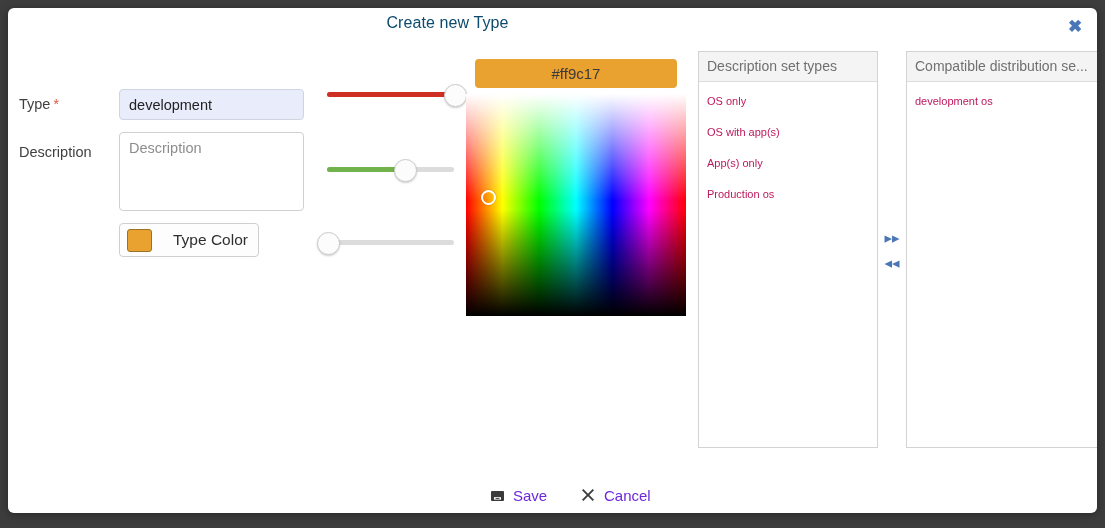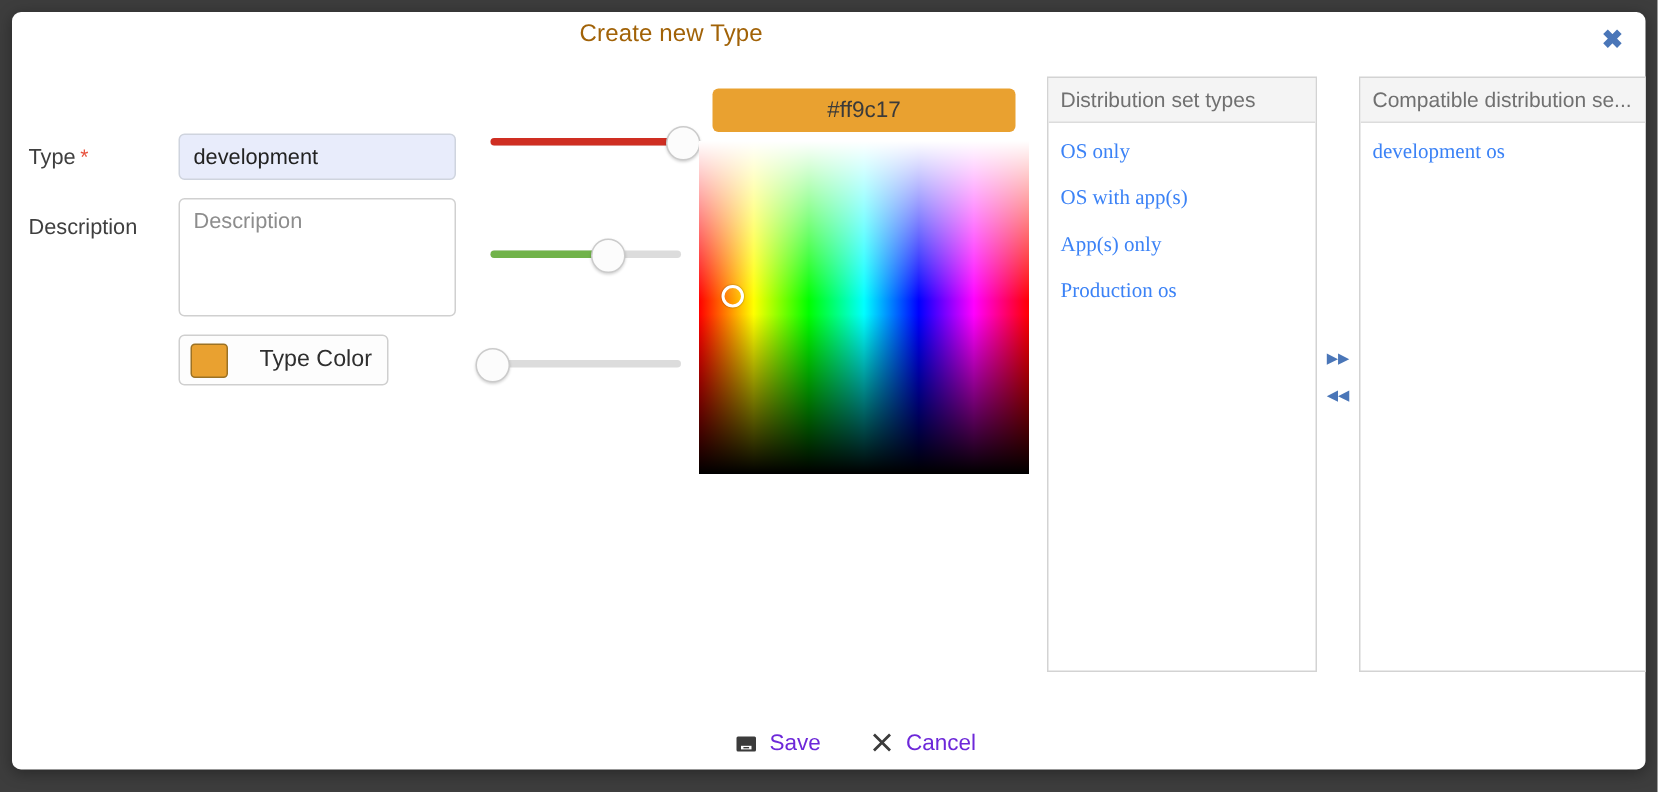--- a/index.html
+++ b/index.html
@@ -30,21 +30,21 @@
   }
 
   
   #dialog-title {
     position: absolute;
     left: 0;
     top: 6px;
     width: 879px;
     text-align: center;
     font-size: 16px;
-    color: #a16207;
+    color: #0c4a6e;
     letter-spacing: .1px;
   }
   #close-button {
     position: absolute;
     right: 9px;
     top: 6px;
     width: 26px;
     height: 26px;
     line-height: 26px;
     text-align: center;
@@ -245,25 +245,24 @@
     color: #707070;
     white-space: nowrap;
     overflow: hidden;
     text-overflow: ellipsis;
   }
   .panel-list { padding-top: 4px; }
   .list-item {
     height: 31px;
     line-height: 31px;
     padding: 0 8px;
-    font-size: 14px;
-    color: #3b82f6;
+    font-size: 11px;
+    color: #be185d;
     white-space: nowrap;
     cursor: pointer;
-    font-family: Liberation Serif, serif;
   }
 
   
   .transfer-arrow {
     position: absolute;
     left: 873px;
     width: 22px;
     height: 20px;
     text-align: center;
     color: #4a76b8;
@@ -336,21 +335,21 @@
     <div class="knob" style="left:0%;"></div>
   </div>
 
   <div id="hex-value-box">
     <span>#ff9c17</span>
   </div>
   <div id="color-map"></div>
   <div id="color-map-selector"></div>
 
   <div class="list-panel" id="available-panel">
-    <div class="panel-header">Distribution set types</div>
+    <div class="panel-header">Description set types</div>
     <div class="panel-list">
       <div class="list-item">OS only</div>
       <div class="list-item">OS with app(s)</div>
       <div class="list-item">App(s) only</div>
       <div class="list-item">Production os</div>
     </div>
   </div>
 
   <div class="transfer-arrow" id="move-right-button">▸▸</div>
   <div class="transfer-arrow" id="move-left-button">◂◂</div>

